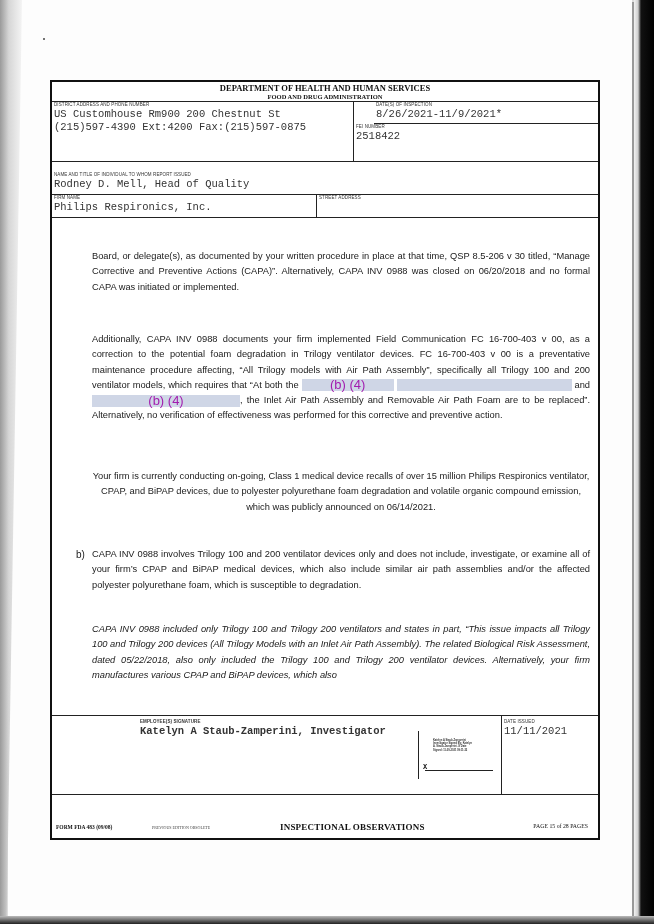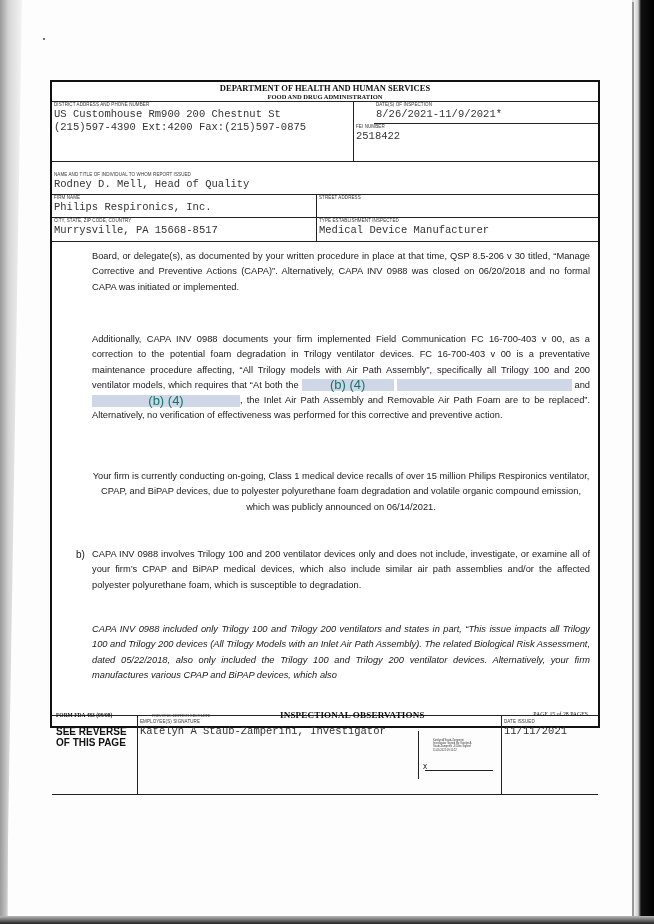--- a/index.html
+++ b/index.html
@@ -22,21 +22,21 @@
   }
   .right-binding {
     position:absolute; right:0; top:0; width:20px; height:924px;
     background:linear-gradient(90deg,#f2f2f2 0%,#cfcfcf 20%,#111 35%,#000 100%);
   }
   .bottom-edge {
     position:absolute; left:0; bottom:0; width:654px; height:8px;
     background:linear-gradient(180deg,#bbb,#222);
   }
   .form {
-    position:absolute; left:50px; top:80px; width:550px; height:648px;
+    position:absolute; left:50px; top:80px; width:550px; height:760px;
     border:2px solid #111; background:#fff; box-sizing:border-box;
   }
   .row { position:absolute; left:0; right:0; border-bottom:1px solid #222; box-sizing:border-box; }
   .cell { position:absolute; top:0; bottom:0; box-sizing:border-box; }
   .lbl {
     font-family:"Liberation Sans", sans-serif; font-size:4.5px; letter-spacing:0.1px;
     color:#333; text-transform:uppercase; line-height:6px; padding-left:2px;
   }
   .val {
     font-family:"Liberation Mono", monospace; font-size:10.5px; color:#333;
@@ -50,21 +50,21 @@
     text-align:center; font-family:"Liberation Serif", serif; font-weight:bold;
     font-size:6.5px; line-height:7px;
   }
   .body {
     position:absolute; left:40px; width:498px;
     font-family:"Liberation Sans", sans-serif; font-size:9.3px; line-height:15.3px;
     color:#1a1a1a; text-align:justify;
   }
   .body p { margin:0; }
   .redact {
-    display:inline-block; background:#cfd6e6; color:#0f766e; height:12px; vertical-align:middle;
+    display:inline-block; background:#cfd6e6; color:#a21caf; height:12px; vertical-align:middle;
     font-size:13px; line-height:12px; text-align:center;
   }
   .item-marker { position:absolute; left:-16px; font-size:10px; }
   .see-reverse {
     font-family:"Liberation Sans", sans-serif; font-weight:bold; font-size:10px;
     line-height:11px; padding:10px 0 0 4px;
   }
   .sig-box {
     position:absolute; left:370px; top:15px; width:77px; height:48px;
     border-left:1px solid #222; box-sizing:border-box;
@@ -125,30 +125,20 @@
   <div class="row" style="top:113px;height:23px;">
     <div class="cell" style="left:0;width:265px;border-right:1px solid #222;">
       <div class="lbl">FIRM NAME</div>
       <div class="val">Philips Respironics, Inc.</div>
     </div>
     <div class="cell" style="left:265px;right:0;">
       <div class="lbl">STREET ADDRESS</div>
     </div>
   </div>
 
-  <div class="row" style="top:136px;height:24px;">
-    <div class="cell" style="left:0;width:265px;border-right:1px solid #222;">
-      <div class="lbl">CITY, STATE, ZIP CODE, COUNTRY</div>
-      <div class="val">Murrysville, PA 15668-8517</div>
-    </div>
-    <div class="cell" style="left:265px;right:0;">
-      <div class="lbl">TYPE ESTABLISHMENT INSPECTED</div>
-      <div class="val">Medical Device Manufacturer</div>
-    </div>
-  </div>
 
   <div class="body" style="top:167px;">
     <p>Board, or delegate(s), as documented by your written procedure in place at that time, QSP 8.5-206 v 30 titled, “Manage Corrective and Preventive Actions (CAPA)”.  Alternatively, CAPA INV 0988 was closed on 06/20/2018 and no formal CAPA was initiated or implemented.</p>
   </div>
 
   <div class="body" style="top:250px;">
     <p>
       <span>Additionally, CAPA INV 0988 documents your firm implemented Field Communication FC 16-700-403 v 00, as a correction to the potential foam degradation in Trilogy ventilator devices.  FC 16-700-403 v 00 is a preventative maintenance procedure affecting, “All Trilogy models with Air Path Assembly”, specifically all Trilogy 100 and 200 ventilator models, which requires that “At both the</span>
       <span class="redact" style="width:92px;">(b) (4)</span>
       <span class="redact" style="width:175px;"></span>
@@ -164,27 +154,21 @@
   <div class="body" style="top:465px;">
     <span class="item-marker">b)</span>
     <p>CAPA INV 0988 involves Trilogy 100 and 200 ventilator devices only and does not include, investigate, or examine all of your firm’s CPAP and BiPAP medical devices, which also include similar air path assemblies and/or the affected  polyester polyurethane foam, which is susceptible to degradation.</p>
   </div>
 
   <div class="body" style="top:540px;font-style:italic;">
     <p>CAPA INV 0988 included only Trilogy 100 and Trilogy 200 ventilators and states in part, “This issue impacts all Trilogy 100 and Trilogy 200 devices (All Trilogy Models with an Inlet Air Path Assembly).  The related Biological Risk Assessment, dated 05/22/2018, also only included the Trilogy 100 and Trilogy 200 ventilator devices.  Alternatively, your firm manufactures various CPAP and BiPAP devices, which also</p>
   </div>
 
   <div class="row" style="top:633px;height:80px;border-top:1px solid #222;">
-    <div class="cell" style="left:0;width:86px;border-right:1px solid #222;">
-      <div class="see-reverse">
-        <div>SEE REVERSE</div>
-        <div>OF THIS PAGE</div>
-      </div>
-    </div>
-    <div class="cell" style="left:86px;width:364px;border-right:1px solid #222;">
+    <div class="cell" style="left:86px;width:364px;border-right:1px solid #222;font-weight:bold;">
       <div class="lbl" style="padding-top:3px;">EMPLOYEE(S) SIGNATURE</div>
       <div class="val">Katelyn A Staub-Zamperini, Investigator</div>
       <div class="sig-box" style="left:280px;">
         <div class="sig-tiny" style="width:40px;">Katelyn A Staub-Zamperini Investigator Signed By: Katelyn A. Staub-Zamperini -S Date Signed: 11-09-2021 09:11:22</div>
         <div class="sig-x">X</div>
         <div class="sig-line"></div>
       </div>
     </div>
     <div class="cell" style="left:450px;right:0;">
       <div class="lbl" style="padding-top:3px;">DATE ISSUED</div>

